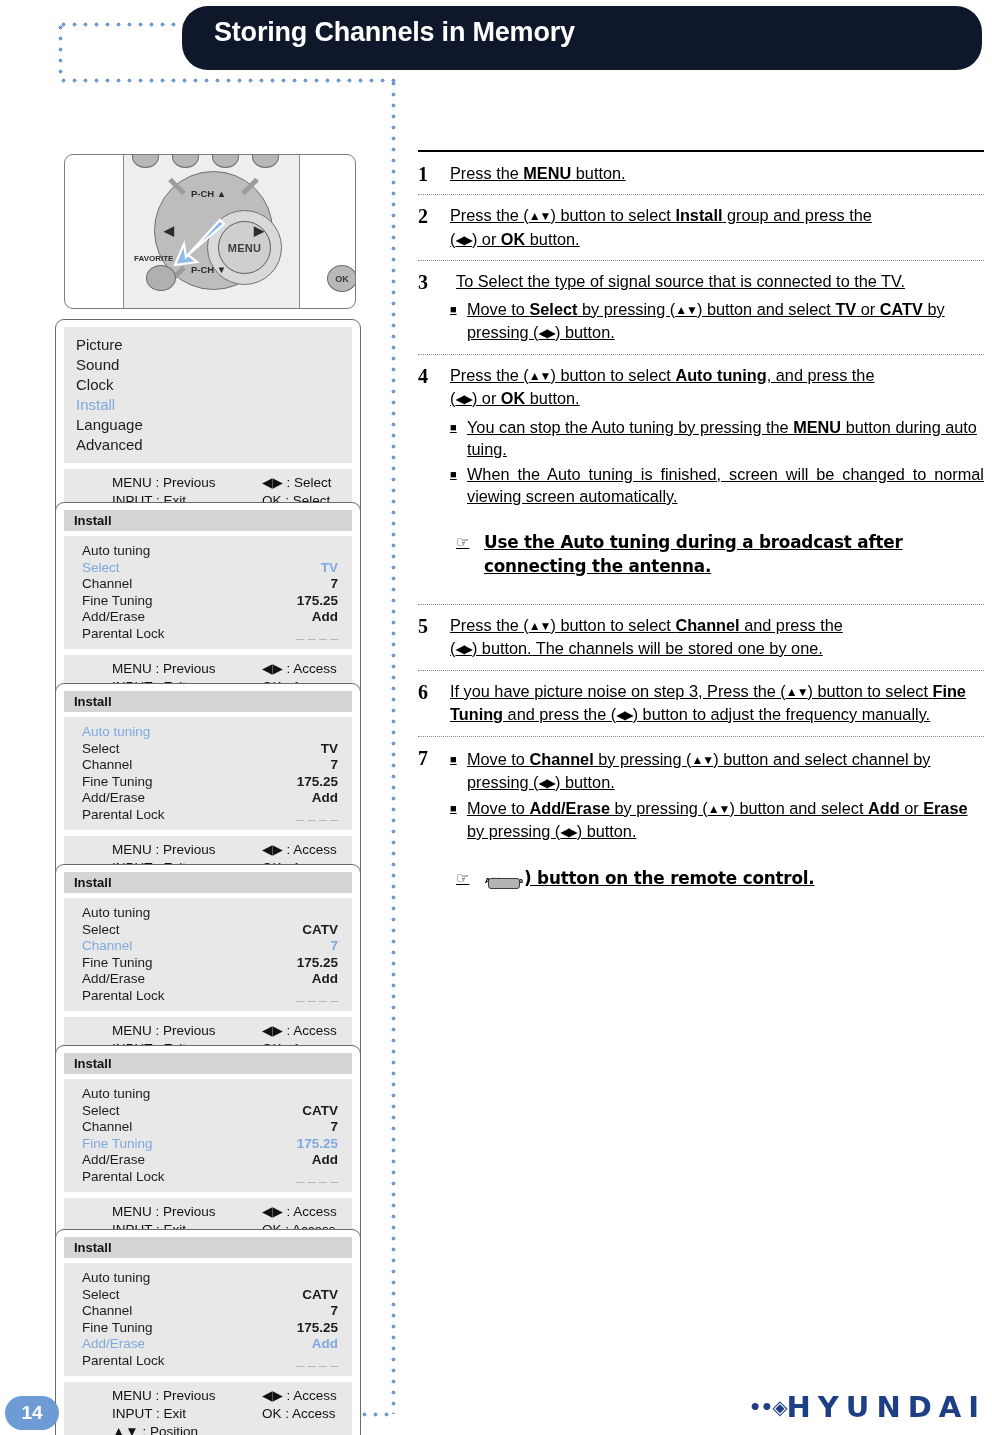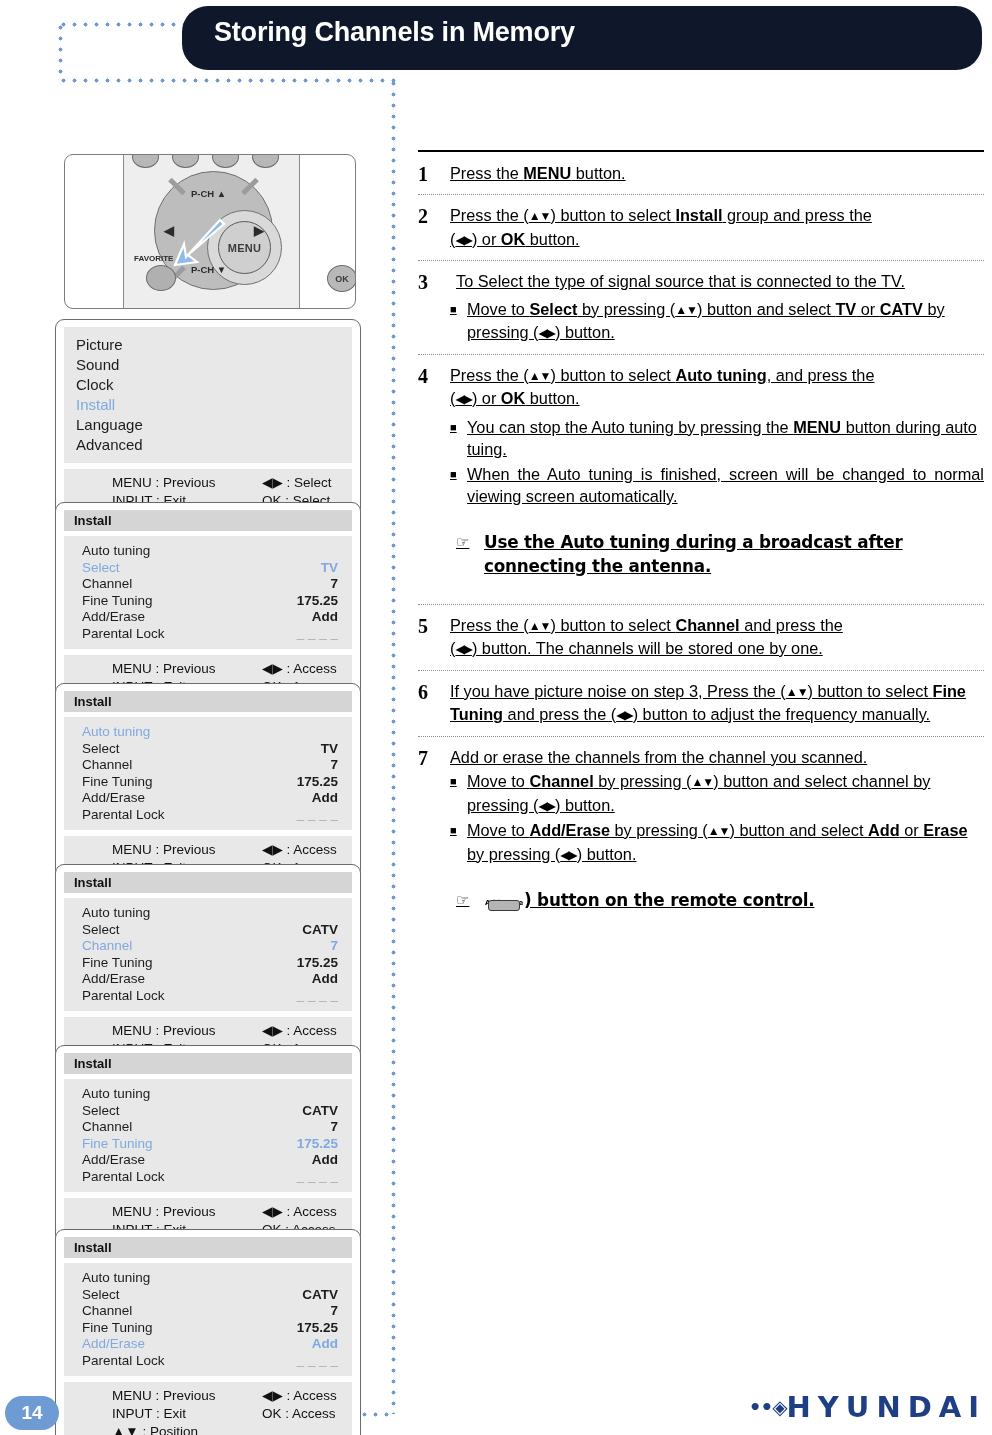--- a/index.html
+++ b/index.html
@@ -492,21 +492,20 @@
     <div class="step-num">6</div>
     <div class="step-body">
       <span>If you have picture noise on step 3, Press the (</span><span class="arrowpair">▲▼</span><span>) button to select </span><b>Fine Tuning</b><span> and press the (</span><span class="arrowpair">◀▶</span><span>) button to adjust the frequency manually.</span>
     </div>
   </div>
   <div class="dotted-sep"></div>
 
   <div class="step">
     <div class="step-num">7</div>
     <div class="step-body">
-      <div>Add or erase the channels from the channel you scanned.</div>
       <div class="bul">
         <span class="bul-mark">■</span>
         <span class="bul-text"><span>Move to </span><b>Channel</b><span> by pressing (</span><span class="arrowpair">▲▼</span><span>) button and select channel by pressing (</span><span class="arrowpair">◀▶</span><span>) button.</span></span>
       </div>
       <div class="bul">
         <span class="bul-mark">■</span>
         <span class="bul-text"><span>Move to </span><b>Add/Erase</b><span> by pressing (</span><span class="arrowpair">▲▼</span><span>) button and select </span><b>Add</b><span> or </span><b>Erase</b><span> by pressing (</span><span class="arrowpair">◀▶</span><span>) button.</span></span>
       </div>
       <div class="note">
         <span class="note-mark">☞</span>

